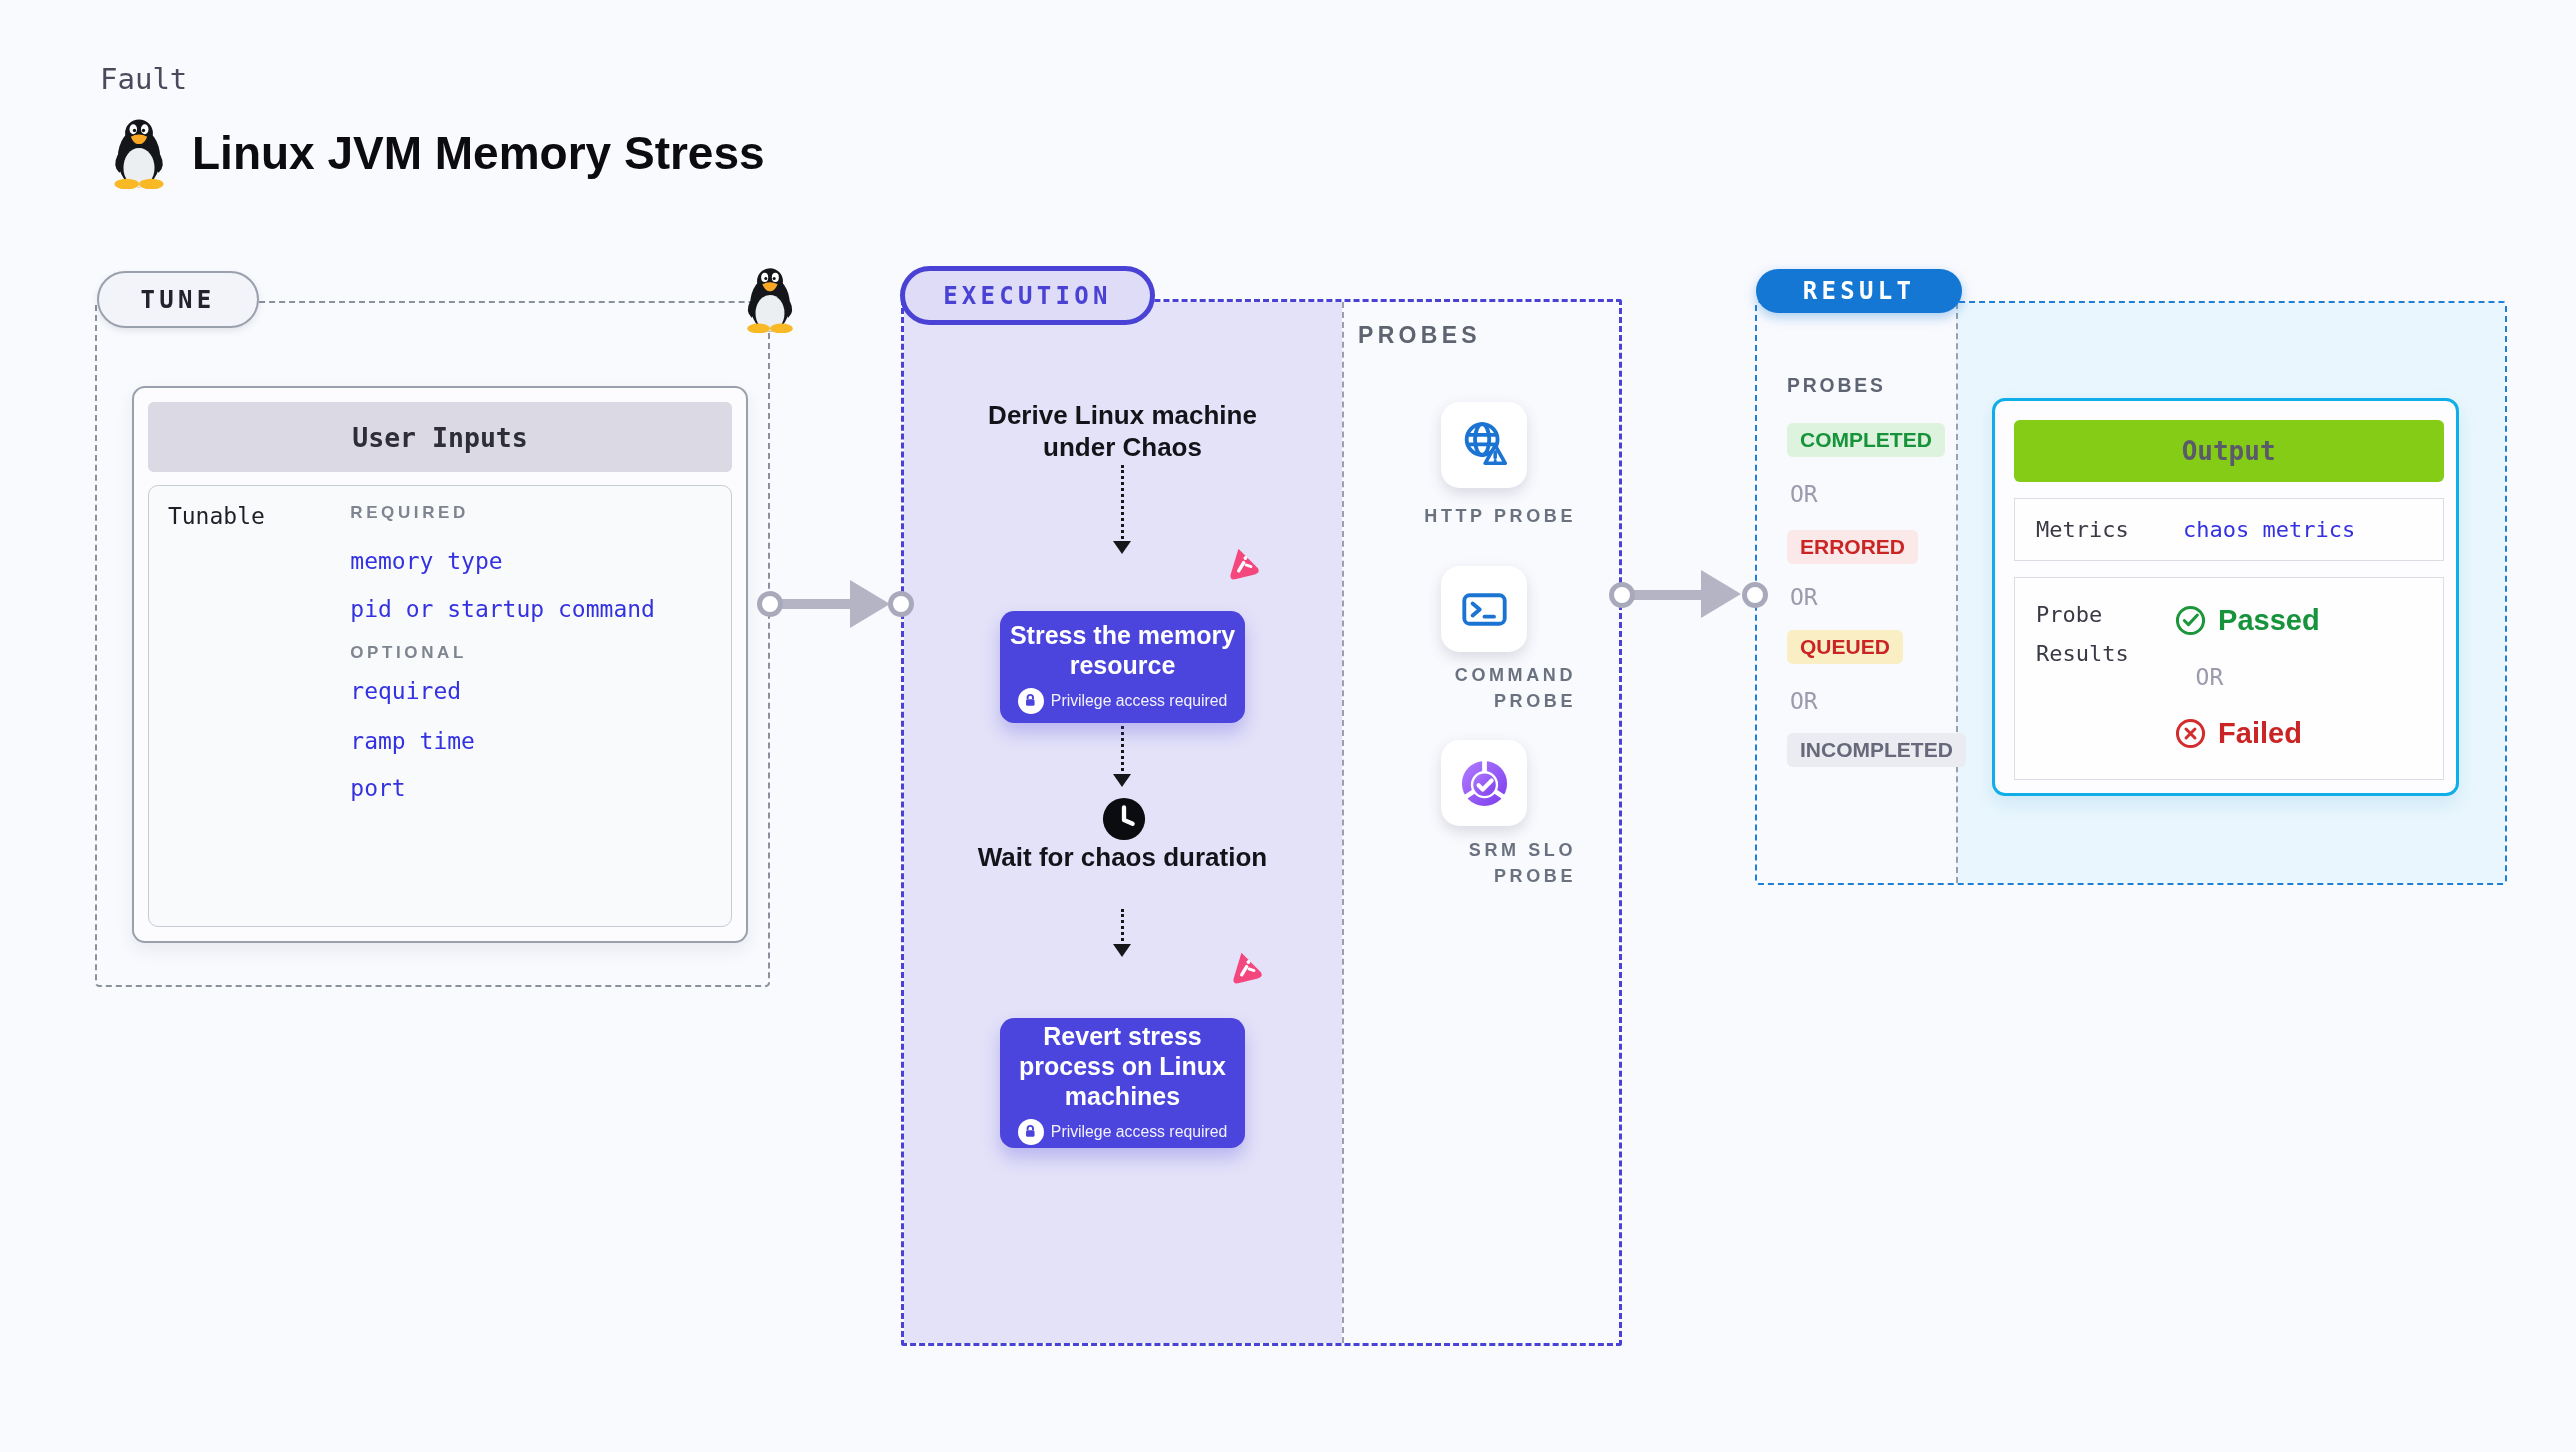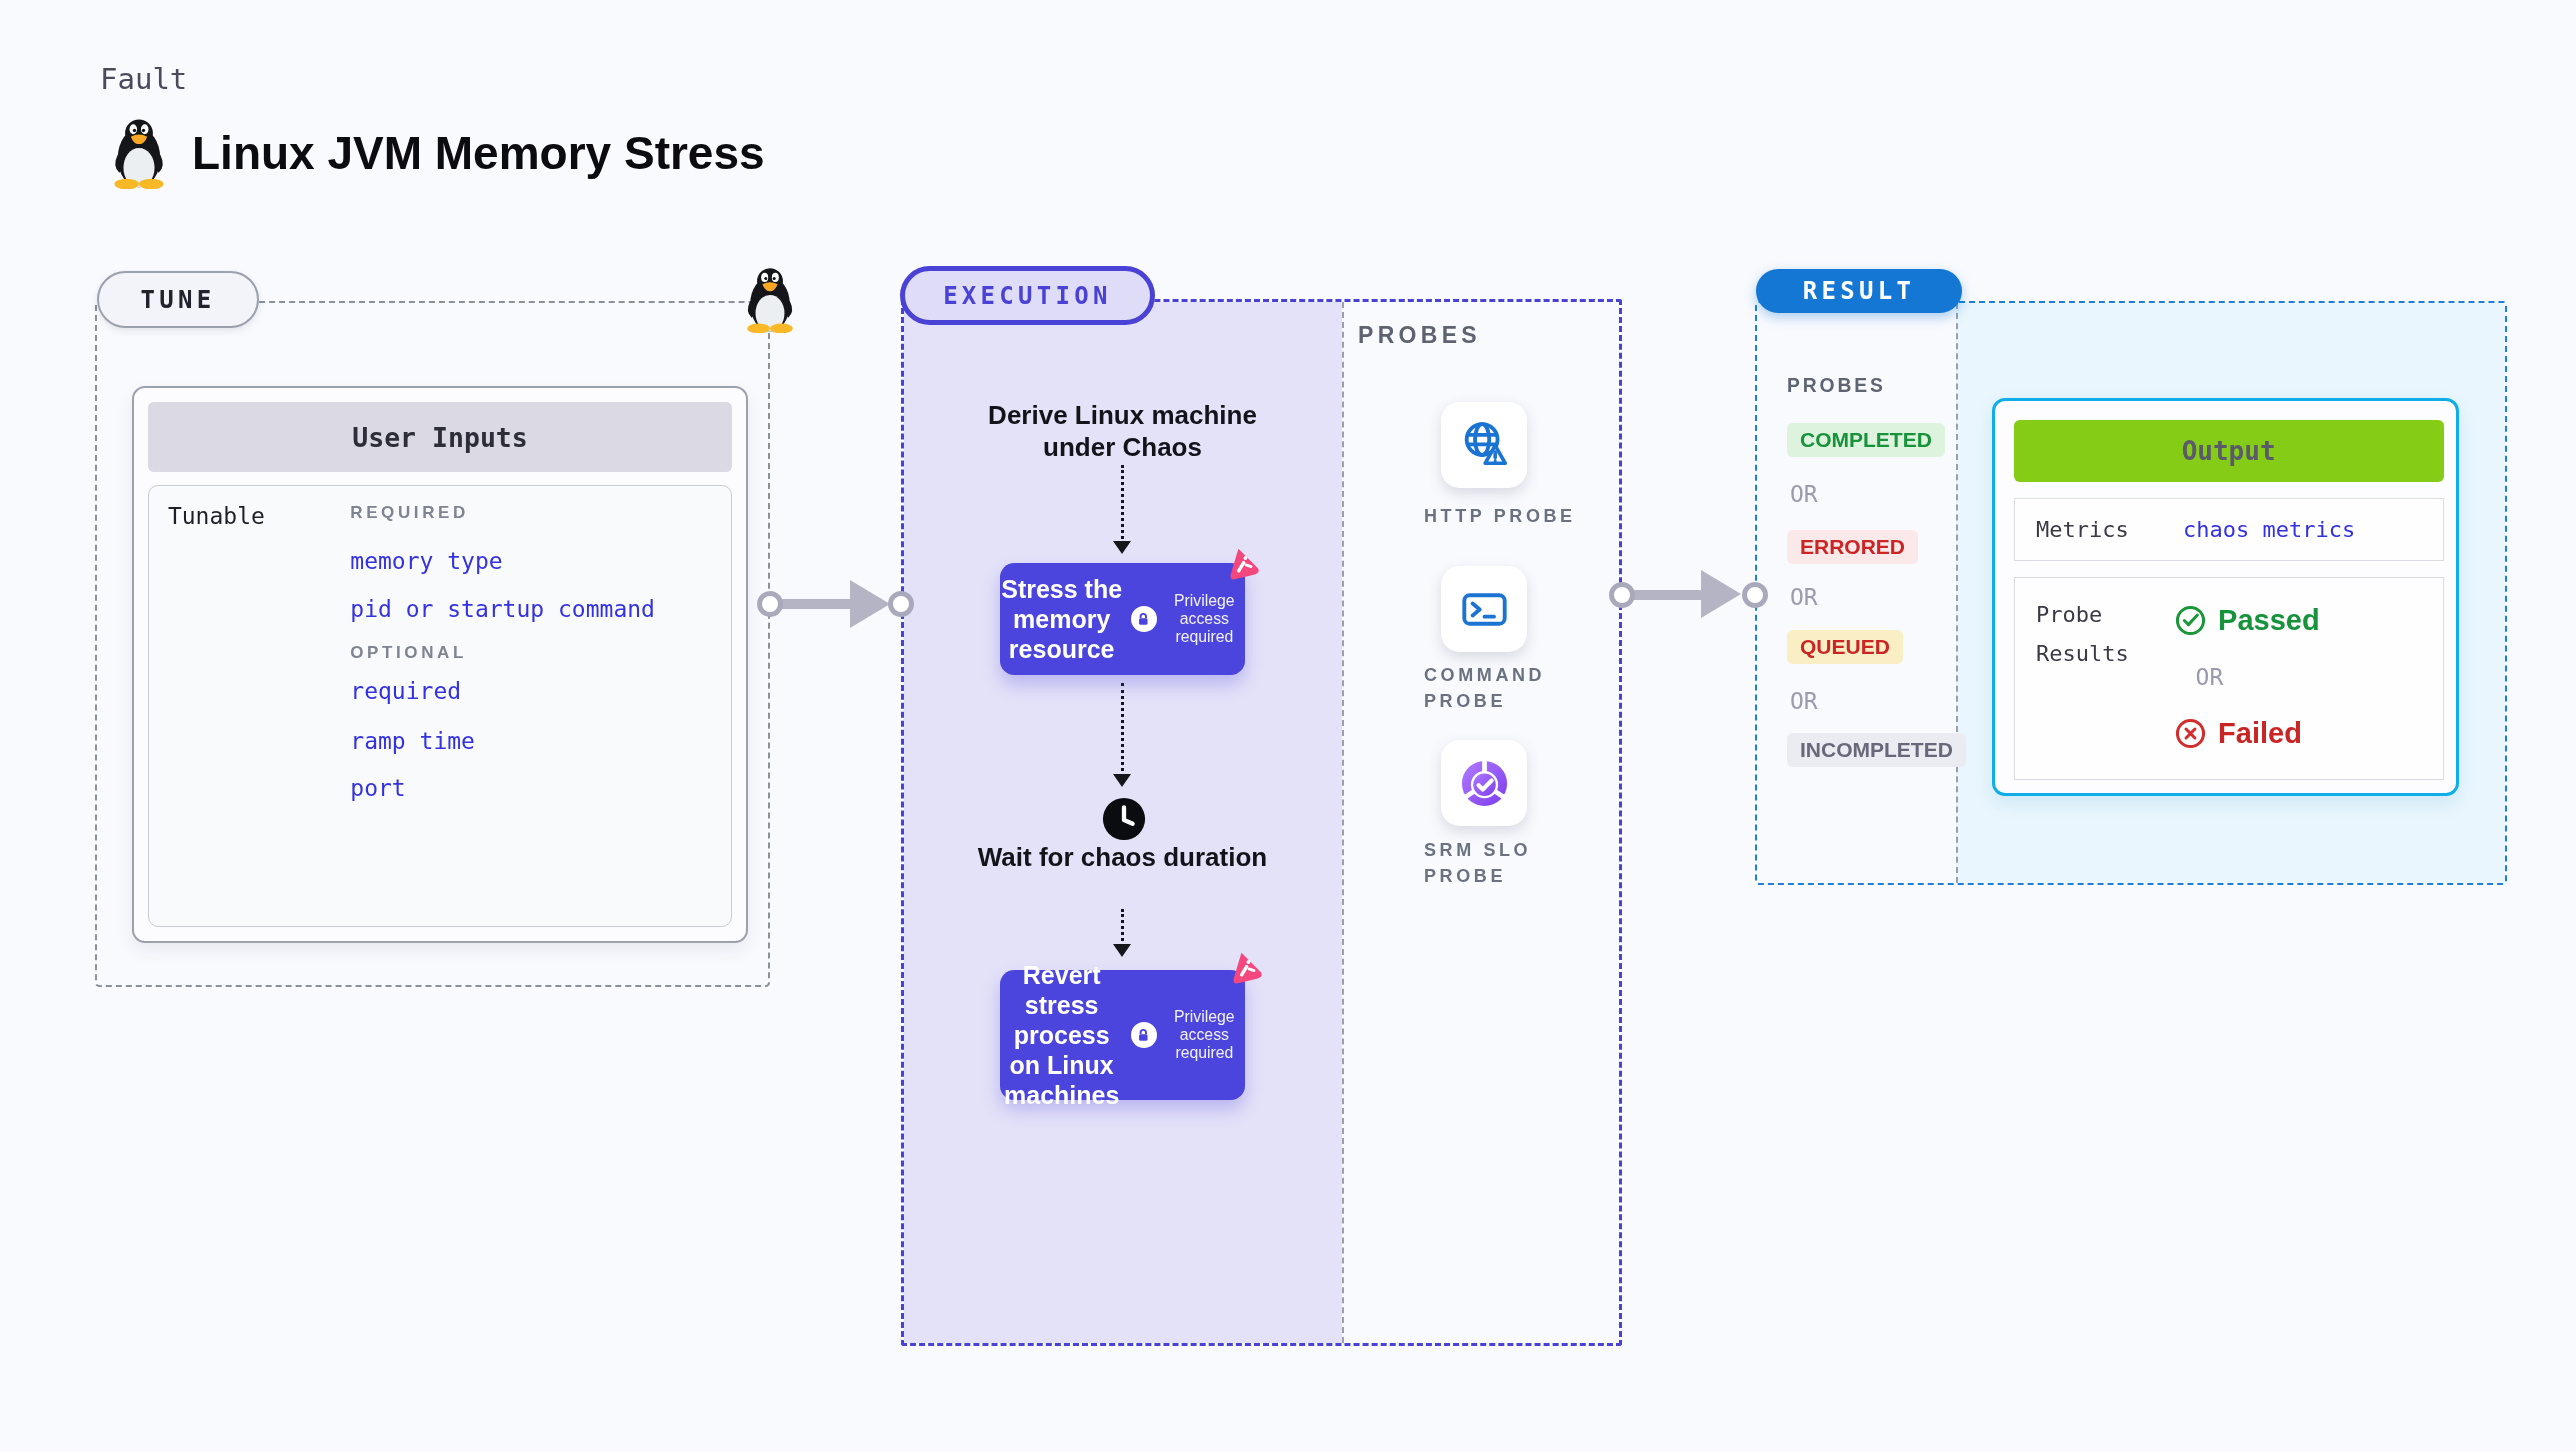--- a/index.html
+++ b/index.html
@@ -60,34 +60,34 @@
             border:3.6px dashed var(--indigo);border-radius:2.9px;}
   .exec-fill{position:absolute;left:0;top:0;bottom:0;width:438px;background:var(--lavender);}
   .exec-divider{position:absolute;left:438px;top:0;bottom:0;width:0;border-left:2.1px dashed #99A0AC;}
   .step-text{position:absolute;left:68px;width:301px;text-align:center;font-weight:bold;
              font-size:26px;line-height:32px;color:var(--ink);}
   .varrow{position:absolute;width:0;border-left:3.6px dotted #15161A;}
   .varrow::after{content:"";position:absolute;left:-11.5px;bottom:-13px;border:9.3px solid transparent;
                  border-top:13px solid #15161A;}
   .chaos-step{position:absolute;left:96px;width:245px;background:var(--purple);border-radius:14.3px;
               color:#fff;text-align:center;box-shadow:0 10px 18.6px rgba(75,68,221,.28);
-              display:flex;align-items:center;justify-content:center;gap:7.2px;z-index:2;}
+              display:flex;flex-direction:column;align-items:center;justify-content:center;gap:7.2px;z-index:2;margin-top:48px;}
   .chaos-title{font-weight:bold;font-size:25px;line-height:30px;width:226px;}
   .priv{display:flex;align-items:center;gap:7.2px;font-size:15.8px;color:#F2F2FD;}
   .lock-chip{width:26px;height:26px;background:#fff;border-radius:50%;display:flex;
              align-items:center;justify-content:center;flex:0 0 26px;}
   .pink-icon{position:absolute;width:34px;height:34px;z-index:3;}
   .clock-icon{position:absolute;left:197px;width:46px;height:46px;}
 
   
   .probes-label{position:absolute;left:454px;top:20px;font-weight:bold;font-size:23px;
                 letter-spacing:4.3px;color:#5D6470;}
   .probe-card{position:absolute;left:537px;width:86px;height:86px;background:#fff;border-radius:18.6px;
               box-shadow:0 5.7px 14.3px rgba(60,60,90,.16);display:flex;align-items:center;justify-content:center;}
-  .probe-name{position:absolute;left:520px;width:172px;text-align:left;font-weight:bold;font-size:18px;
+  .probe-name{position:absolute;left:500px;width:172px;text-align:right;font-weight:bold;font-size:18px;
               line-height:26px;letter-spacing:3.6px;color:#6A7280;}
 
   
   .result-box{position:absolute;left:1755px;top:301px;width:752px;height:584px;
               border:2.9px dashed var(--blue-dash);border-radius:4.3px;}
   .result-cyan{position:absolute;left:199px;top:0;bottom:0;right:0;background:var(--cyan-fill);
                border-left:2.1px dashed #99A0AC;}
   .status-label{position:absolute;left:30px;top:72px;font-weight:bold;font-size:19.3px;
                 letter-spacing:2.9px;color:#5E6472;}
   .badge{position:absolute;left:30px;height:34px;display:inline-flex;align-items:center;

